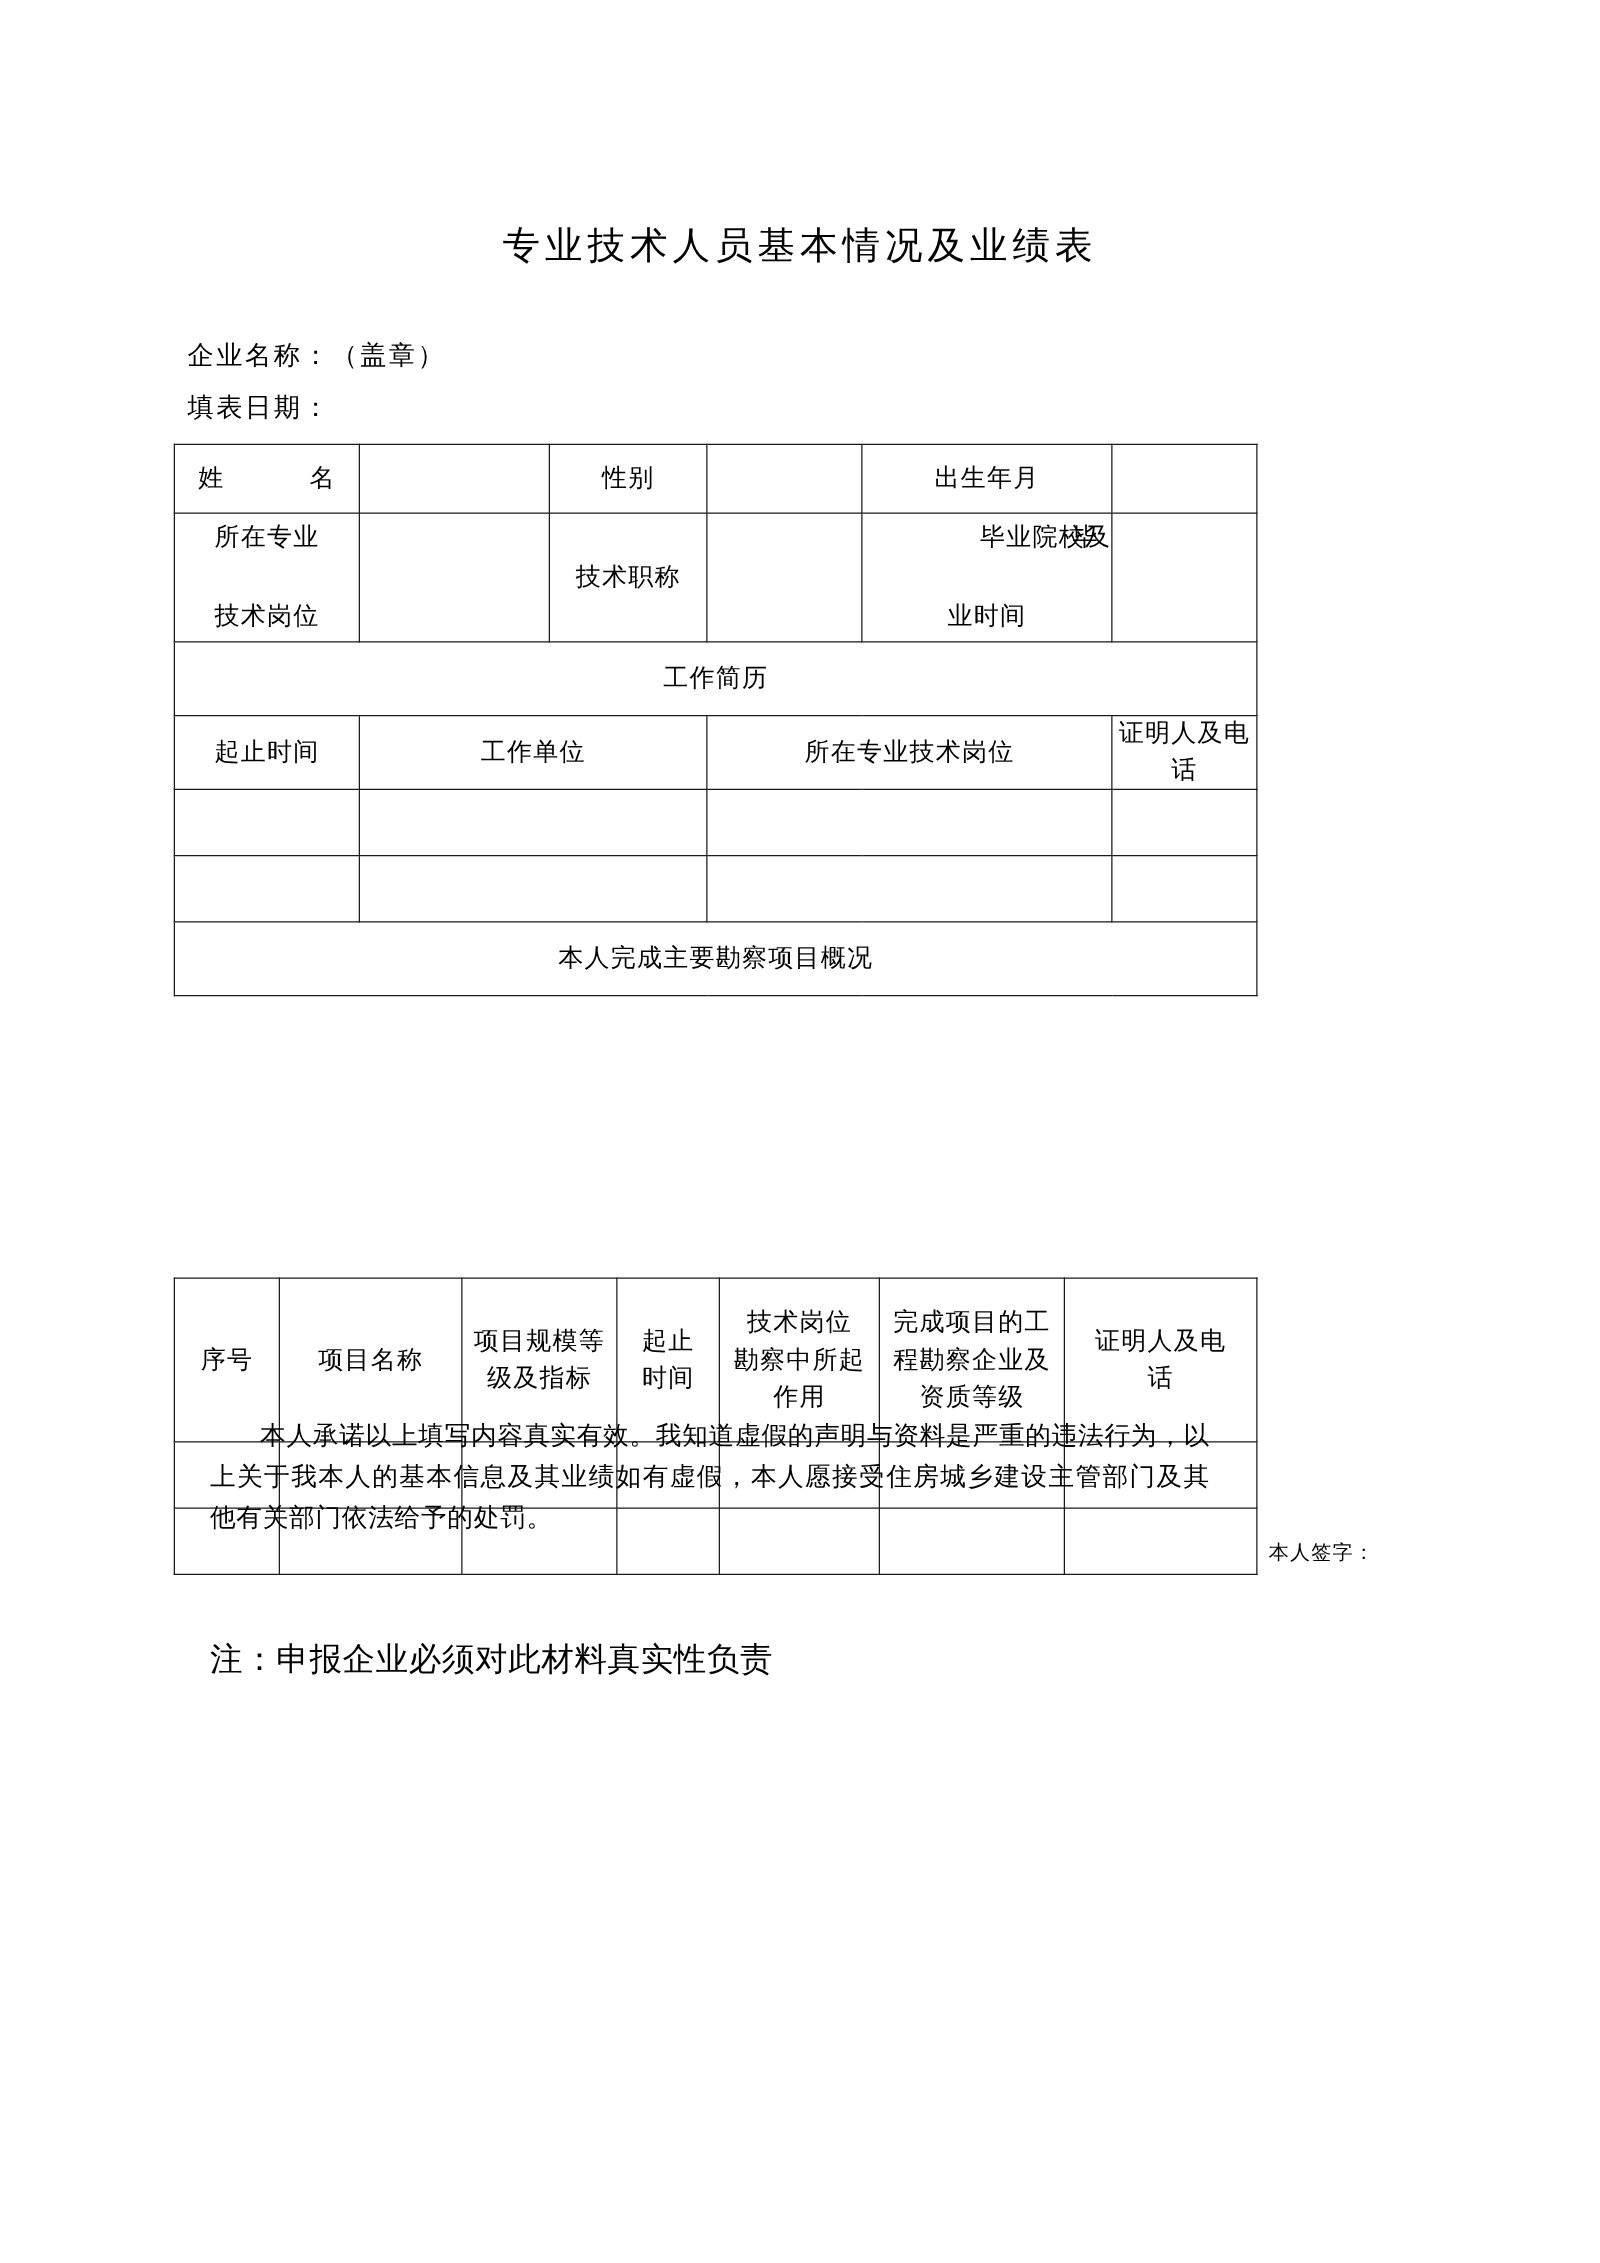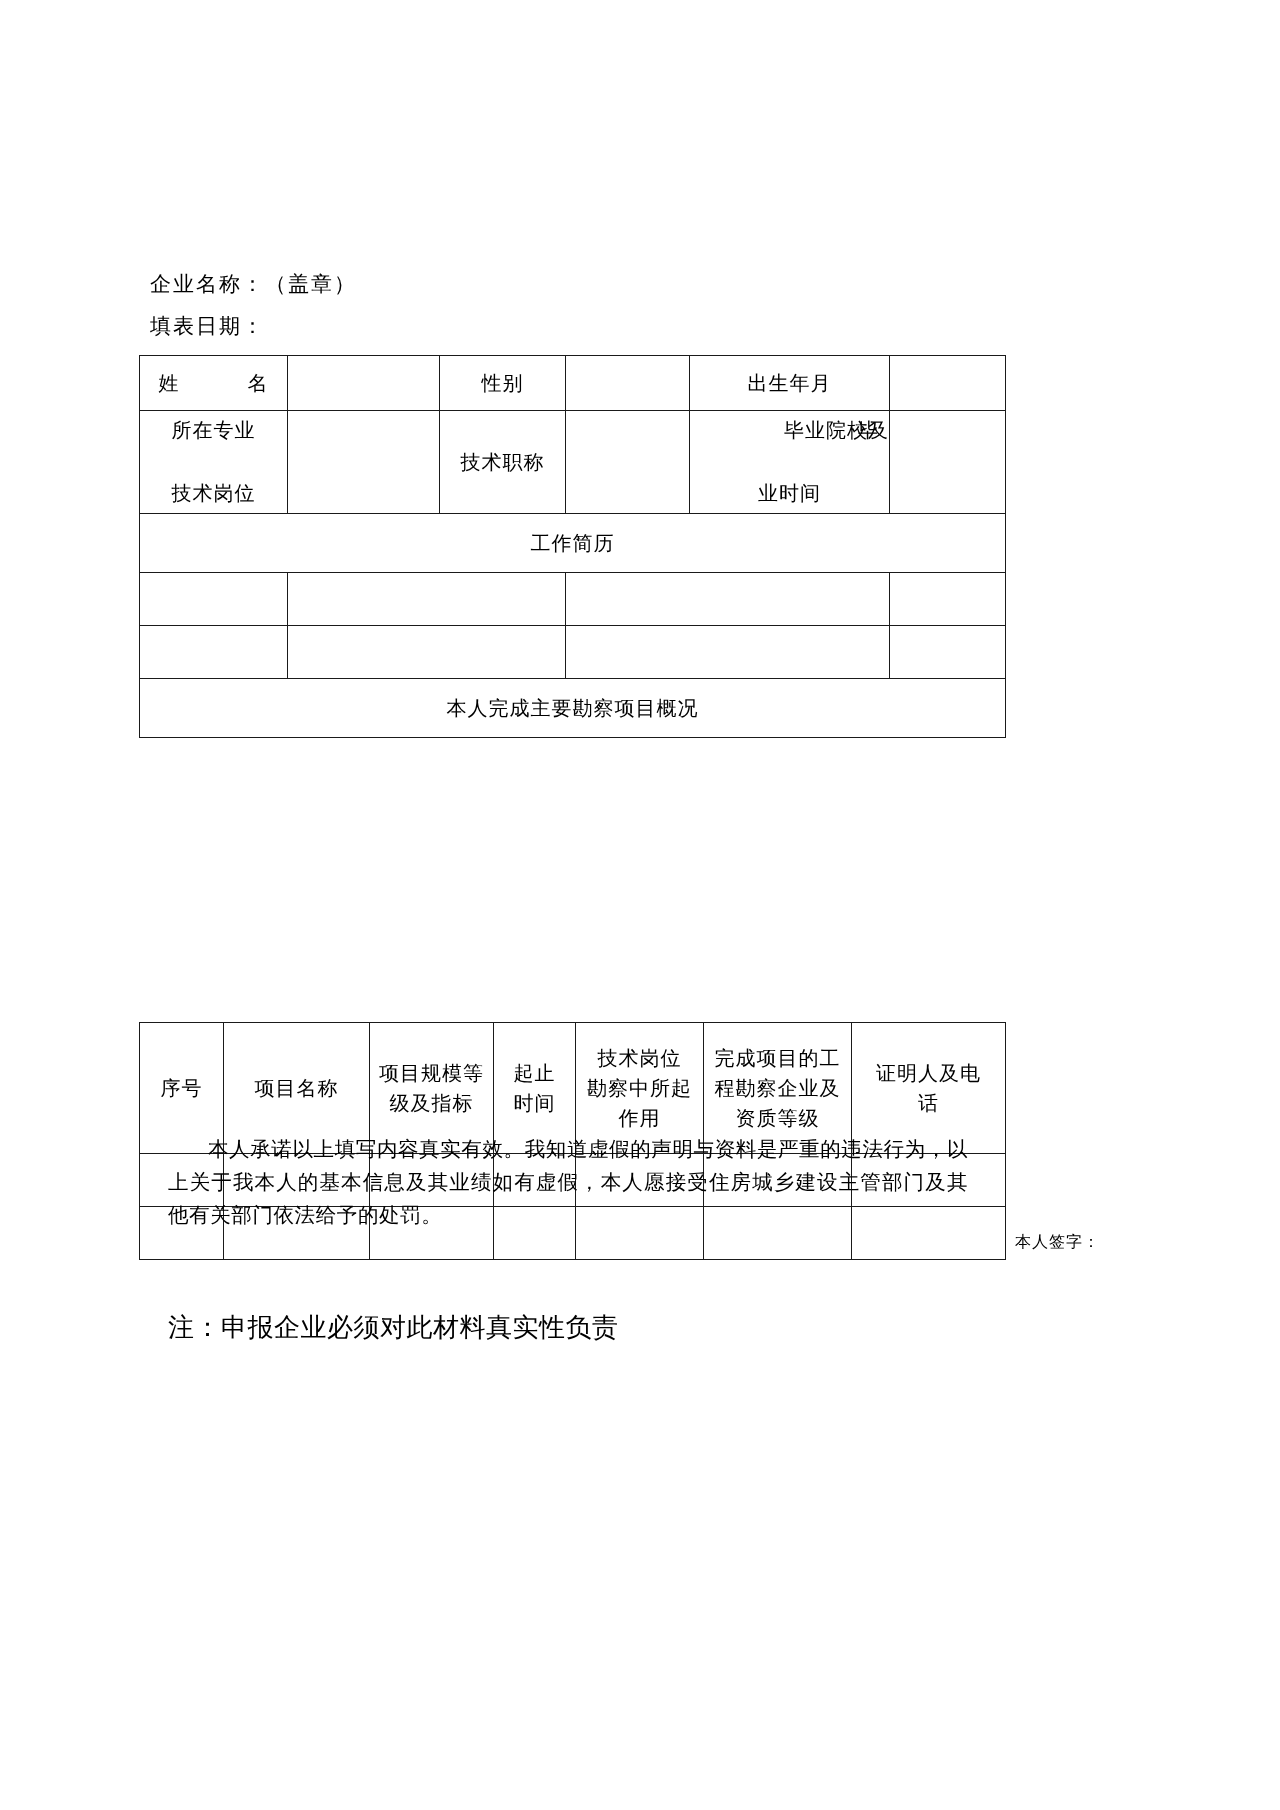--- a/index.html
+++ b/index.html
@@ -138,20 +138,21 @@
     top: 1310px;
     font-size: 26px;
     letter-spacing: 0.5px;
   }
 </style>
 </head>
 <body>
 
 <div class="page">
 
+  <div class="title">专业技术人员基本情况及业绩表</div>
 
   <div class="meta-company">企业名称：（盖章）</div>
   <div class="meta-date">填表日期：</div>
 
   <table class="form">
     <colgroup>
       <col style="width:148px">
       <col style="width:152px">
       <col style="width:126px">
       <col style="width:124px">
@@ -189,20 +190,26 @@
             <span class="grad-line2">业时间</span>
           </span>
         </td>
         <td></td>
       </tr>
 
       <tr class="r-section">
         <td colspan="6">工作简历</td>
       </tr>
 
+      <tr class="r-colhead">
+        <td>起止时间</td>
+        <td colspan="2">工作单位</td>
+        <td colspan="2">所在专业技术岗位</td>
+        <td>证明人及电话</td>
+      </tr>
 
       <tr class="r-empty">
         <td></td>
         <td colspan="2"></td>
         <td colspan="2"></td>
         <td></td>
       </tr>
       <tr class="r-empty">
         <td></td>
         <td colspan="2"></td>

